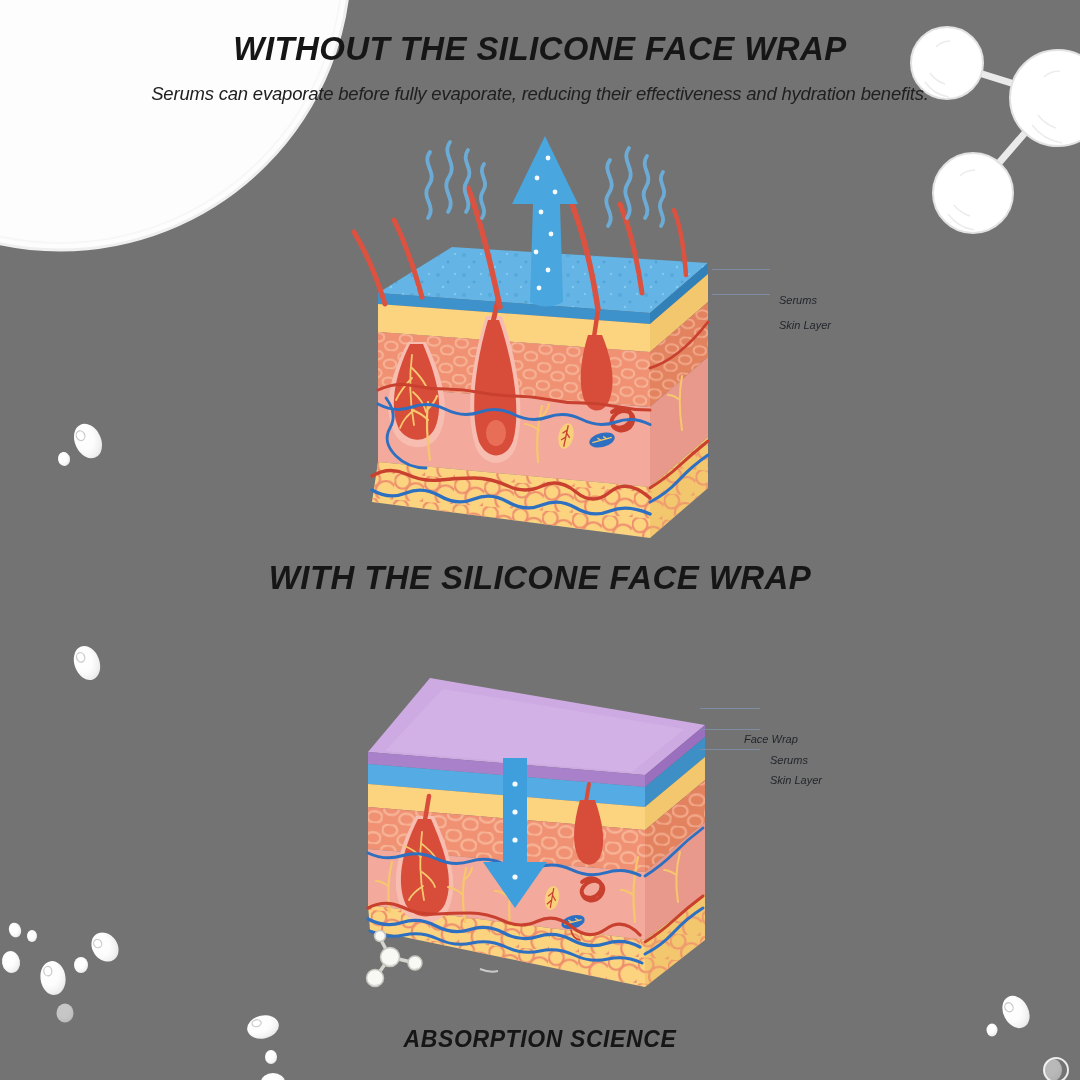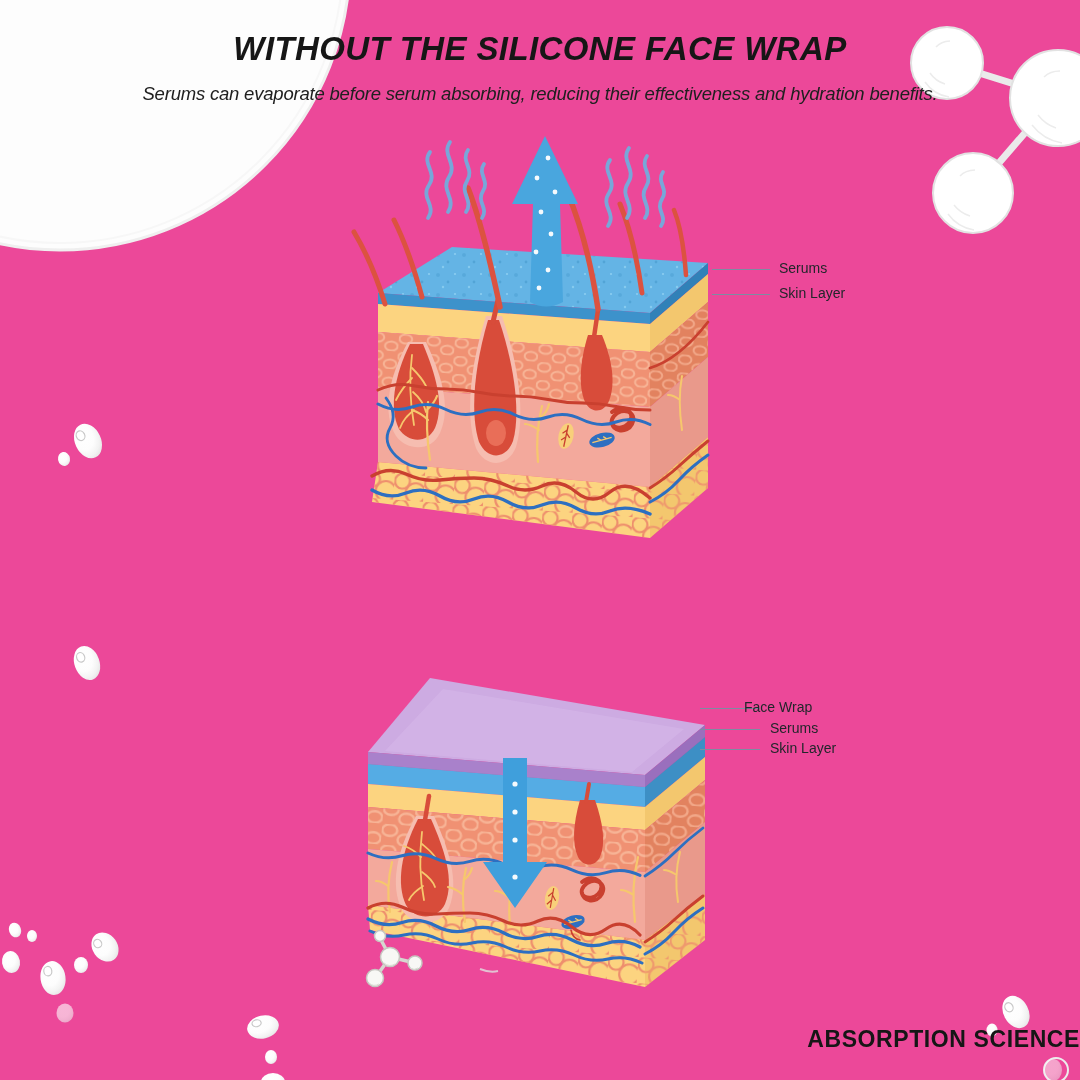--- a/index.html
+++ b/index.html
@@ -1,36 +1,36 @@
 <!DOCTYPE html>
 <html><head>
 <meta charset="utf-8">
 <style>
   html,body{margin:0;padding:0;background:#ffffff;}
   .canvas{
-    position:relative;width:1080px;height:1080px;overflow:hidden;background:#ec4899;
+    position:relative;width:1080px;height:1080px;overflow:hidden;background:#737373;
     font-family:"Liberation Sans", sans-serif;color:#1b1b1b;
   }
   .abs{position:absolute;}
   svg{display:block;}
   .title{
     position:absolute;left:0;right:0;text-align:center;
     font-weight:700;font-style:italic;font-size:33px;letter-spacing:.4px;color:#161616;
   }
   .subtitle{
     position:absolute;left:0;right:0;text-align:center;
     font-style:italic;font-weight:400;font-size:18.5px;letter-spacing:-0.2px;color:#202020;
   }
   .footer-title{
-    position:absolute;left:0;right:0;text-align:right;
-    font-weight:700;font-size:23px;letter-spacing:.6px;color:#161616;
+    position:absolute;left:0;right:0;text-align:center;
+    font-weight:700;font-style:italic;font-size:23px;letter-spacing:.6px;color:#161616;
   }
   .lbl-line{position:absolute;height:0;border-top:1.5px solid #7d8ca2;}
   .lbl-text{
-    position:absolute;font-size:14px;color:#22262b;white-space:nowrap;
+    position:absolute;font-style:italic;font-size:11px;color:#22262b;white-space:nowrap;margin-top:34px;
   }
   .z1{z-index:1}.z2{z-index:2}.z3{z-index:3}
 </style>
 </head>
 <body>
 
 <div class="canvas">
 
   <svg class="abs z1" width="1080" height="1080" viewBox="0 0 1080 1080" style="left:0;top:0;">
     <defs>
@@ -101,21 +101,21 @@
       <g transform="rotate(-28 1016 1012)">
         <ellipse cx="1016" cy="1012" rx="12.5" ry="17" fill="url(#dropG)"></ellipse>
         <ellipse cx="1012" cy="1004.5" rx="4" ry="4.7" fill="#ffffff" stroke="#c9c9c9" stroke-width="1.2"></ellipse>
       </g>
       <ellipse cx="992" cy="1030" rx="5.5" ry="6.5" fill="url(#dropG)"></ellipse>
       <ellipse cx="1053" cy="1070" rx="9" ry="11" fill="url(#dropG)" opacity="0.5"></ellipse>
     </g>
   </svg>
 
   <div class="title z3" style="top:30px;">WITHOUT THE SILICONE FACE WRAP</div>
-  <div class="subtitle z3" style="top:83px;">Serums can evaporate before serum absorbing, reducing their effectiveness and hydration benefits.</div>
+  <div class="subtitle z3" style="top:83px;">Serums can evaporate before fully evaporate, reducing their effectiveness and hydration benefits.</div>
 
   <svg class="abs z2" width="420" height="420" viewBox="0 0 420 420" style="left:330px;top:130px;">
     <defs>
       <pattern id="rings1" width="28" height="18" patternUnits="userSpaceOnUse" patternTransform="rotate(4.2)">
         <ellipse cx="7" cy="5" rx="6.3" ry="4.6" fill="none" stroke="#f7b496" stroke-width="2"></ellipse>
         <ellipse cx="21" cy="13" rx="6.3" ry="4.6" fill="none" stroke="#f7b496" stroke-width="2"></ellipse>
       </pattern>
       <pattern id="fat1" width="30" height="26" patternUnits="userSpaceOnUse" patternTransform="rotate(4.2)">
         <circle cx="8" cy="7" r="7.5" fill="none" stroke="#ee8e6d" stroke-width="2.2"></circle>
         <circle cx="22" cy="18" r="10" fill="none" stroke="#ee8e6d" stroke-width="2.2"></circle>
@@ -234,20 +234,21 @@
       <path d="M317,26 c-8,11 7,19 -1,31 c-8,12 7,19 -1,31"></path>
       <path d="M333,42 c-7,10 6,17 -1,27 c-7,11 6,17 -1,27"></path>
     </g>
   </svg>
 
   <div class="lbl-line z3" style="left:712px;top:269px;width:58px;"></div>
   <div class="lbl-text z3" style="left:779px;top:260px;">Serums</div>
   <div class="lbl-line z3" style="left:712px;top:294px;width:58px;"></div>
   <div class="lbl-text z3" style="left:779px;top:285px;">Skin Layer</div>
 
+  <div class="title z3" style="top:559px;">WITH THE SILICONE FACE WRAP</div>
 
   <svg class="abs z2" width="420" height="340" viewBox="0 0 420 340" style="left:330px;top:672px;">
     <defs>
       <pattern id="rings2" width="32" height="21" patternUnits="userSpaceOnUse" patternTransform="rotate(4.5)">
         <ellipse cx="8" cy="6" rx="7.5" ry="5.8" fill="none" stroke="#f7b496" stroke-width="2.4"></ellipse>
         <ellipse cx="24" cy="15" rx="7.5" ry="5.8" fill="none" stroke="#f7b496" stroke-width="2.4"></ellipse>
       </pattern>
       <pattern id="fat2" width="30" height="26" patternUnits="userSpaceOnUse" patternTransform="rotate(4.5)">
         <circle cx="8" cy="7" r="7.5" fill="none" stroke="#ee8e6d" stroke-width="2.2"></circle>
         <circle cx="22" cy="18" r="10" fill="none" stroke="#ee8e6d" stroke-width="2.2"></circle>

